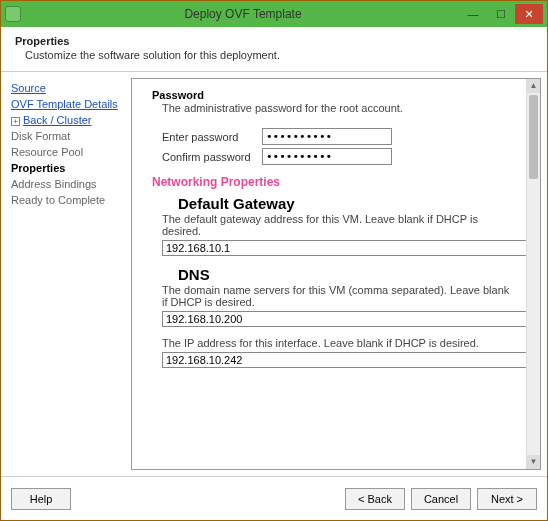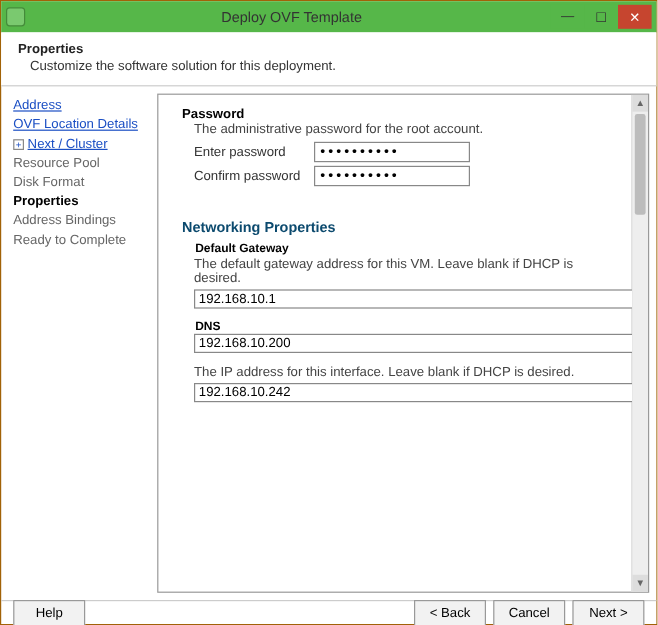--- a/index.html
+++ b/index.html
@@ -19,30 +19,30 @@
   .sidebar .step { color: #666; white-space: nowrap; }
   .sidebar .step.link { color: #1b4fc4; text-decoration: underline; }
   .sidebar .step.current { color: #000; font-weight: bold; text-decoration: none; }
   .sidebar .step .toggle { display: inline-block; width: 9px; height: 9px; border: 1px solid #888; font-size: 8px; line-height: 7px; text-align: center; margin-right: 3px; }
   .main { flex: 1; border: 1px solid #999; margin: 6px 6px 6px 0; position: relative; overflow: hidden; }
   .main-inner { position: absolute; inset: 0 14px 0 0; overflow-y: auto; padding: 6px 10px 10px 20px; }
   .scrollbar { position: absolute; right: 0; top: 0; bottom: 0; width: 14px; background: #eee; border-left: 1px solid #ddd; }
   .scrollbar .arrow { height: 14px; background: #ddd; text-align: center; font-size: 8px; line-height: 14px; color: #666; }
   .scrollbar .thumb { position: absolute; top: 16px; left: 2px; right: 2px; height: 84px; background: #bcbcbc; border-radius: 2px; }
   .section-title { font-weight: bold; font-size: 11px; color: #000; margin-top: 4px; }
-  .section-desc { font-size: 11px; color: #444; margin: 1px 0 4px 10px; }
+  .section-desc { font-size: 11px; color: #444; margin: 1px 0 14px 10px; }
   .field-row { display: flex; align-items: center; margin: 3px 0 3px 10px; }
   .field-row label { width: 100px; font-size: 11px; color: #333; }
   .field-row input { width: 130px; font-size: 11px; padding: 1px 3px; border: 1px solid #888; font-family: monospace; }
-  .cat { color: #0c4a6e; font-weight: bold; font-size: 12px; margin: 27px 0 6px 0; }
+  .cat { color: #ec4899; font-weight: bold; font-size: 12px; margin: 10px 0 6px 0; }
   .prop { margin-bottom: 10px; }
-  .prop .p-title { font-weight: bold; font-size: 10px; color: #000; margin-left: 11px; }
+  .prop .p-title { font-weight: bold; font-size: 15px; color: #000; margin-left: 26px; }
   .prop .p-desc { font-size: 11px; color: #444; margin: 1px 0 3px 10px; }
   .prop input[type=text] { width: 372px; font-size: 11px; padding: 1px 3px; border: 1px solid #888; margin-left: 10px; }
-  .footer { height: 20px; border-top: 1px solid #ccc; display: flex; align-items: center; padding: 0 10px; gap: 6px; }
+  .footer { height: 44px; border-top: 1px solid #ccc; display: flex; align-items: center; padding: 0 10px; gap: 6px; }
   .footer .spacer { flex: 1; }
   .footer button { min-width: 60px; height: 22px; font-size: 11px; background: #f2f2f2; border: 1px solid #999; padding: 0 10px; }
 </style>
 </head>
 <body>
 
 <div class="window">
   <div class="titlebar">
     <span class="app-icon"></span>
     <span class="title">Deploy OVF Template</span>
@@ -51,27 +51,27 @@
     <span class="winbtn close">✕</span>
   </div>
 
   <div class="header">
     <div class="h-title">Properties</div>
     <div class="h-sub">Customize the software solution for this deployment.</div>
   </div>
 
   <div class="body">
     <div class="sidebar">
-      <div class="step link">Address</div>
-      <div class="step link">OVF Location Details</div>
+      <div class="step link">Source</div>
+      <div class="step link">OVF Template Details</div>
       <div class="step link">
-        <span class="toggle">+</span><span>Next / Cluster</span>
+        <span class="toggle">+</span><span>Back / Cluster</span>
       </div>
+      <div class="step">Disk Format</div>
       <div class="step">Resource Pool</div>
-      <div class="step">Disk Format</div>
       <div class="step current">Properties</div>
       <div class="step">Address Bindings</div>
       <div class="step">Ready to Complete</div>
     </div>
 
     <div class="main">
       <div class="main-inner">
 
         <div class="section-title">Password</div>
         <div class="section-desc">The administrative password for the root account.</div>
@@ -87,20 +87,21 @@
         <div class="cat">Networking Properties</div>
 
         <div class="prop">
           <div class="p-title">Default Gateway</div>
           <div class="p-desc">The default gateway address for this VM. Leave blank if DHCP is desired.</div>
           <input type="text" value="192.168.10.1" style="">
         </div>
 
         <div class="prop">
           <div class="p-title">DNS</div>
+          <div class="p-desc">The domain name servers for this VM (comma separated). Leave blank if DHCP is desired.</div>
           <input type="text" value="192.168.10.200" style="">
         </div>
 
         <div class="prop">
           <div class="p-desc">The IP address for this interface. Leave blank if DHCP is desired.</div>
           <input type="text" value="192.168.10.242" style="">
         </div>
 
 
       </div>

